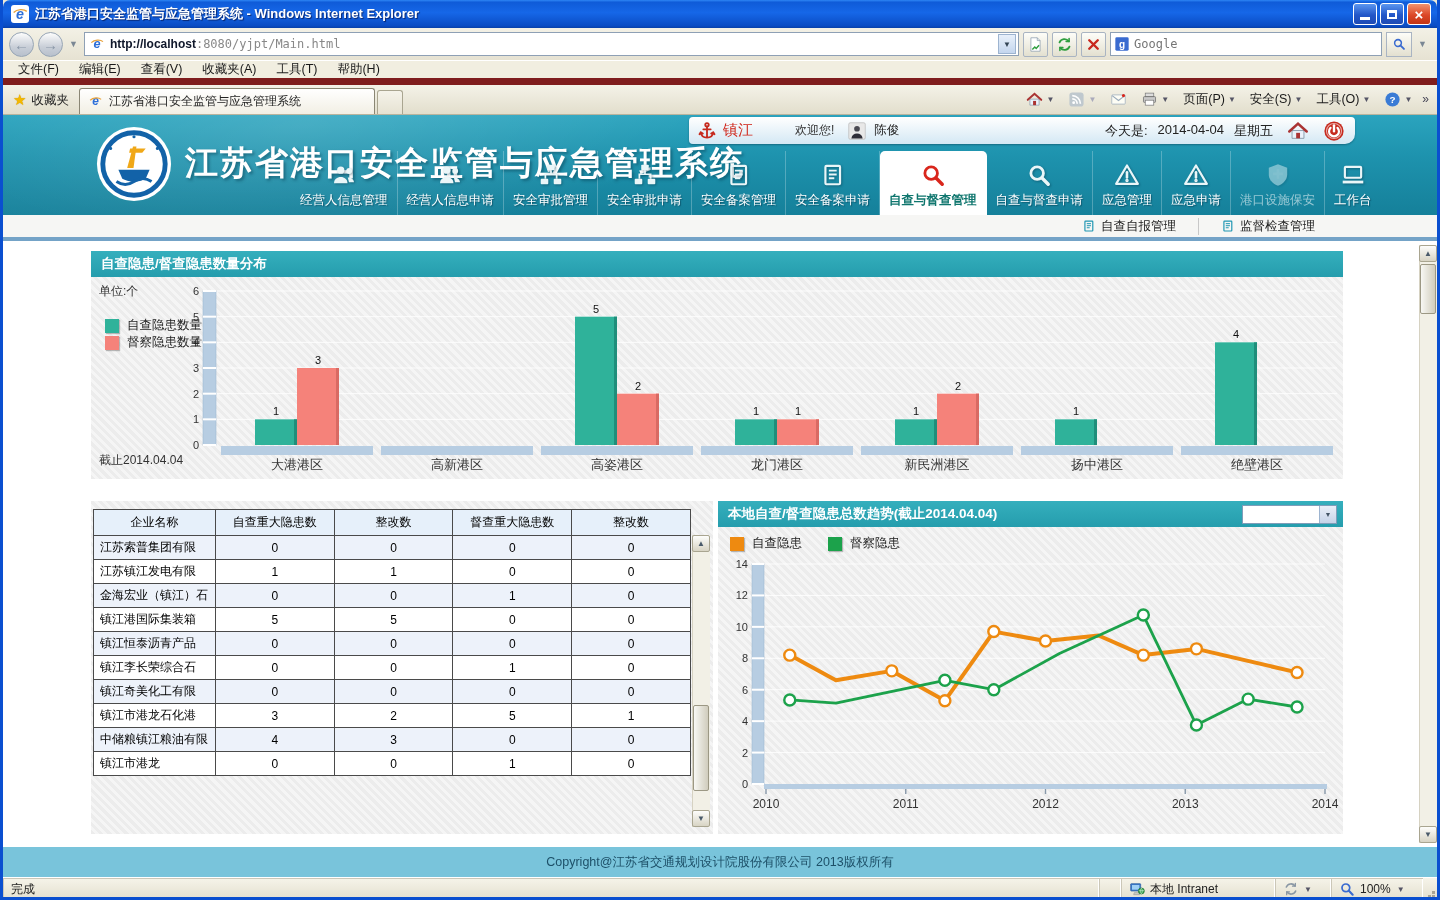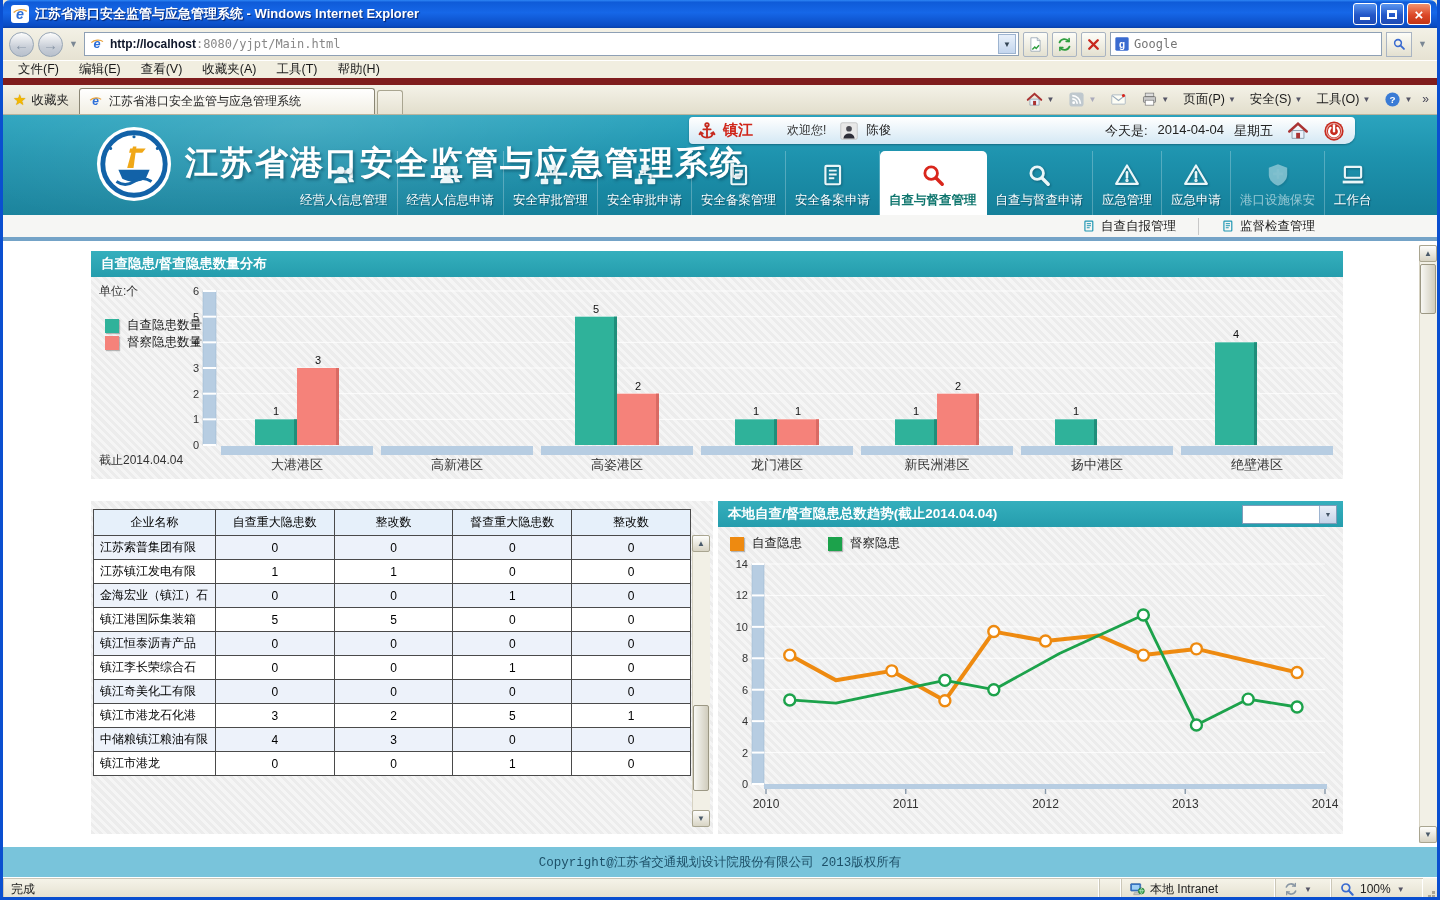--- a/index.html
+++ b/index.html
@@ -77,21 +77,21 @@
     background:linear-gradient(180deg,#2BA4BE 0%,#1E93AE 40%,#15809A 100%); }
   .banner::before { content:""; position:absolute; left:-150px; top:-120px; width:900px; height:260px;
     background:radial-gradient(ellipse at center, rgba(255,255,255,.14), rgba(255,255,255,0) 70%); transform:rotate(-6deg); }
   .logo { position:absolute; left:92px; top:10px; width:78px; height:78px; }
   .sys-title { position:absolute; left:182px; top:26px; font-size:33px; font-weight:900; color:#fff;
     letter-spacing:2px; text-shadow:2px 2px 3px rgba(0,50,70,.45); white-space:nowrap; }
   .user-bar { position:absolute; top:2px; left:686px; width:666px; height:27px; border-radius:4px 4px 10px 4px;
     background:linear-gradient(180deg,#FFFFFF,#D4E8F4); box-shadow:0 1px 2px rgba(0,40,60,.4);
     display:flex; align-items:center; gap:6px; padding:0 10px 0 8px; }
   .user-bar .anchor { width:20px; height:20px; color:#C62A1E; }
-  .city { color:#D0261A; font-weight:bold; font-size:15px; margin-right:28px; }
+  .city { color:#D0261A; font-weight:normal; font-size:15px; margin-right:36px; }
   .welcome { font-size:12px; color:#333; }
   .avatar { width:18px; height:18px; margin:0 2px 0 8px; }
   .username { font-size:12.5px; color:#222; }
   .today { margin-left:auto; font-size:13px; color:#222; display:flex; gap:10px; }
   .ub-ico { width:22px; height:22px; margin-left:8px; }
 
   
   .main-nav { position:absolute; bottom:0; left:288px; right:46px; display:flex; align-items:flex-end; }
   .nav-item { height:64px; display:flex; flex-direction:column; align-items:center; justify-content:flex-end;
     padding:4px 9px 6px; color:#fff; cursor:pointer; border-right:1px solid rgba(255,255,255,.25); }
@@ -149,21 +149,21 @@
   .sb-btn { position:absolute; left:0; width:18px; height:17px; background:linear-gradient(180deg,#FDFDFB,#D8D4C4);
     border:1px solid #A9A590; border-radius:2px; display:flex; align-items:center; justify-content:center;
     font-size:8px; color:#4A5A6A; }
   .sb-thumb { position:absolute; left:1px; width:16px; background:linear-gradient(90deg,#F8F8F4,#D0CCBC);
     border:1px solid #9C9884; border-radius:2px; }
 
   .trend-legend { display:flex; gap:26px; padding:8px 0 0 12px; }
 
   
   .footer { height:30px; background:#79C4DB; display:flex; align-items:center; justify-content:center;
-    font-size:12.5px; color:#1D5068;font-family:Liberation Mono, monospace; }
+    font-size:12.5px; color:#1D5068; }
   .statusbar { height:23px; background:linear-gradient(180deg,#F6F4EA,#E3DFCE); display:flex; align-items:stretch;
     border-top:1px solid #fff; font-size:12px; color:#222; }
   .status-cell { display:flex; align-items:center; padding:0 8px; box-shadow:inset 1px 1px 0 #CBC7B8, inset -1px -1px 0 #FFFFFF; }
   .status-cell.grow { flex:1; }
   .status-cell .icn { width:16px; height:16px; margin-right:5px; }
   .grip { width:14px; display:flex; align-items:flex-end; justify-content:flex-end; padding:0 2px 2px 0; }
   .grip span { width:3px; height:3px; background:#AAA globe; background:#A8A494; box-shadow:-4px 0 0 #A8A494, 0 -4px 0 #A8A494; }
 
   .icn svg, .nicn svg, .anchor svg, .avatar svg, .ub-ico svg, .logo svg { width:100%; height:100%; display:block; }
   svg text { font-family:"Liberation Sans","DejaVu Sans",sans-serif; }

